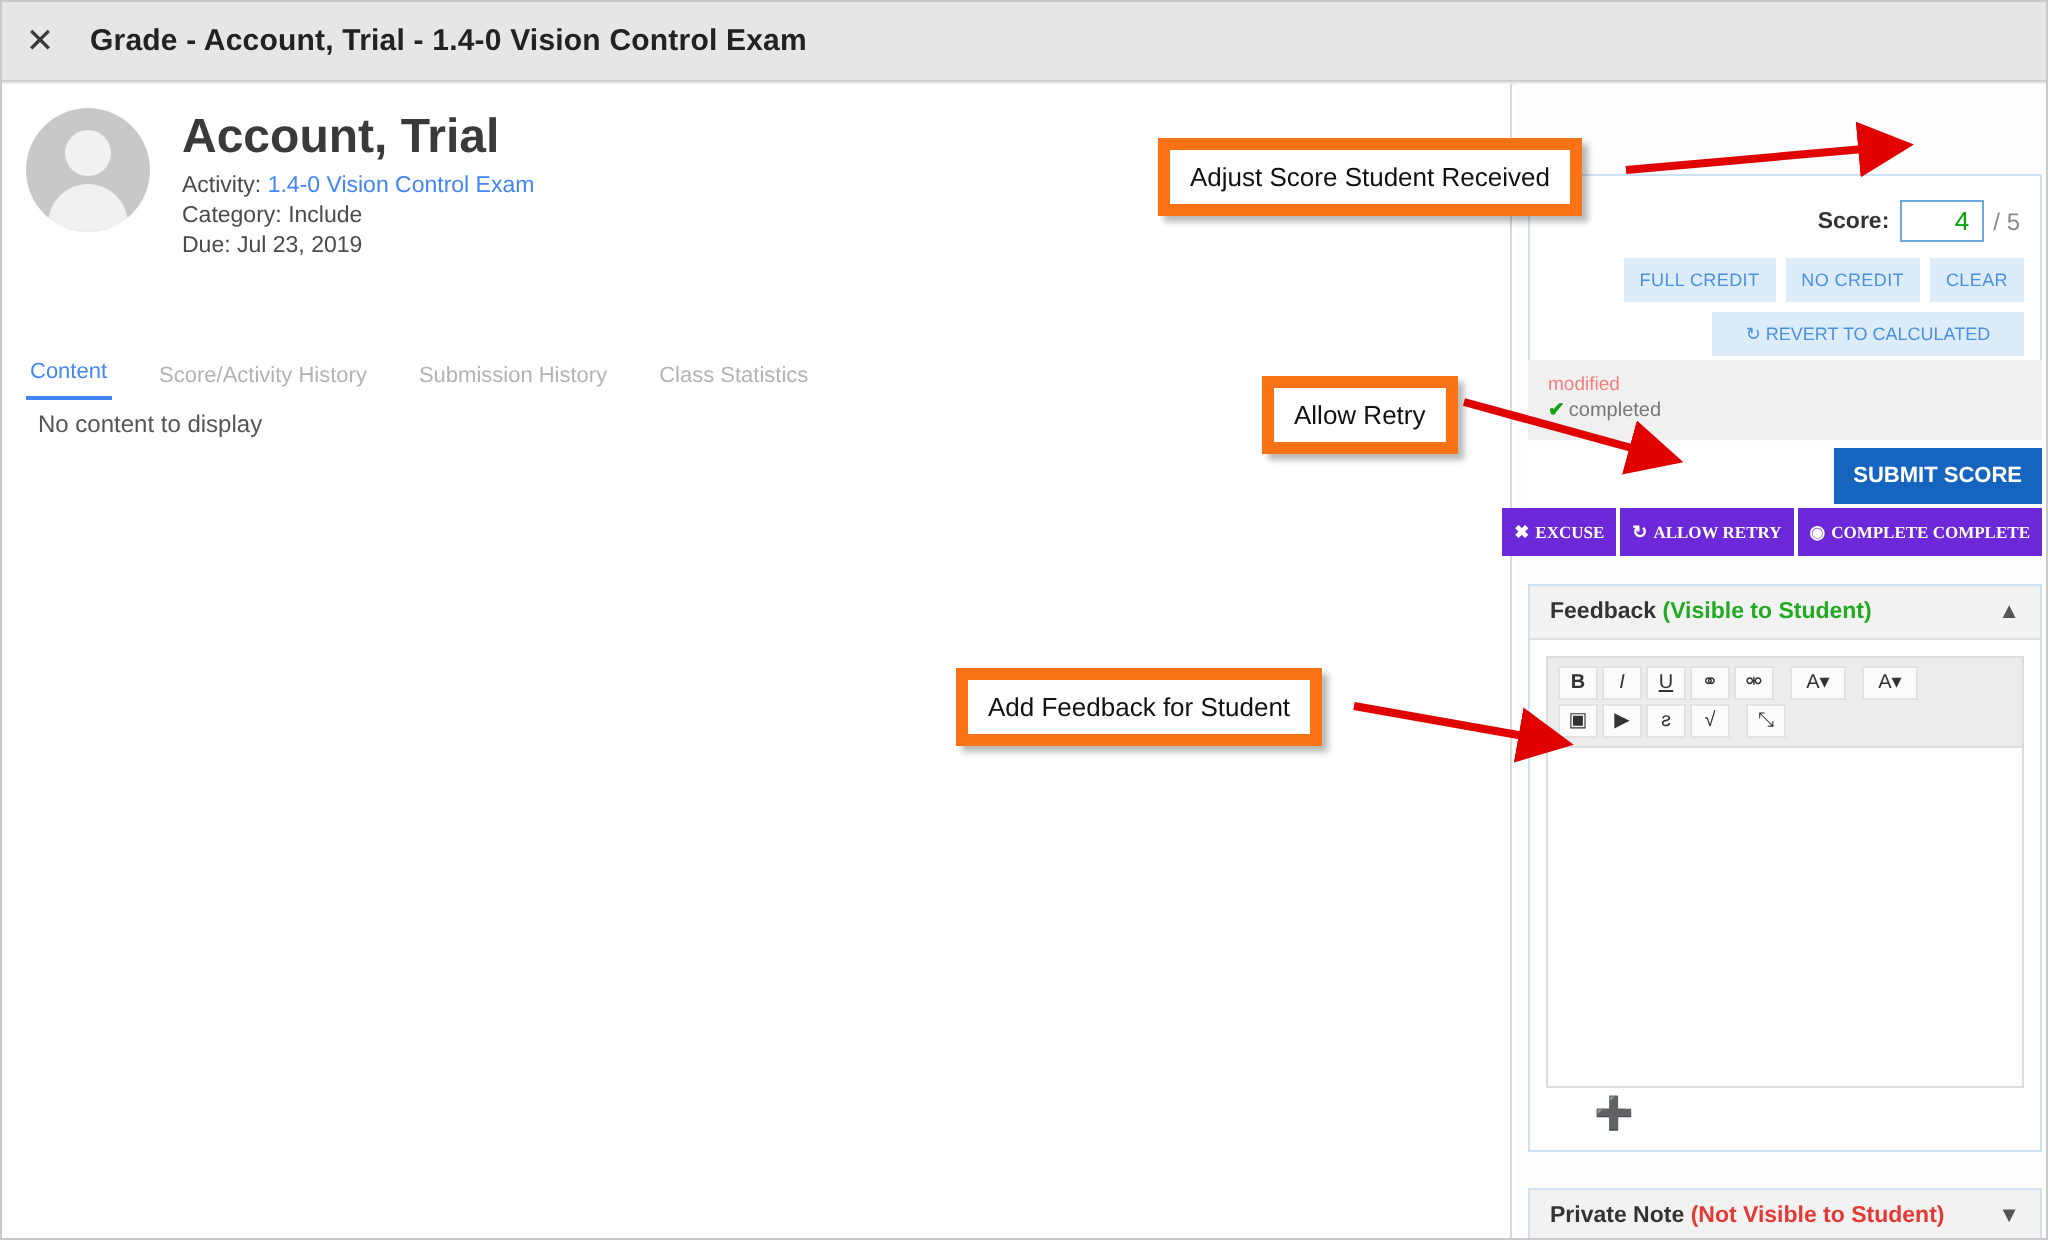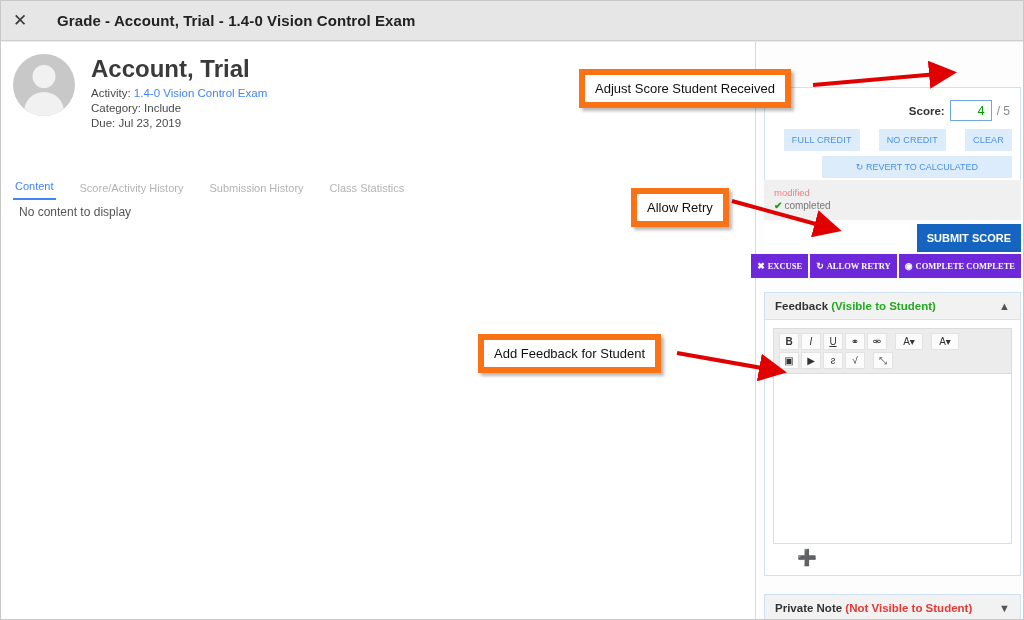--- a/index.html
+++ b/index.html
@@ -28,21 +28,21 @@
     box-shadow: 0 1px 2px rgba(0,0,0,0.12);
   }
   .close-x {
     width: 38px; height: 40px;
     display: flex; align-items: center; justify-content: center;
     color: #3a3a3a; font-size: 17px; line-height: 1;
     cursor: pointer;
   }
   .titlebar-title {
     font-size: 15px; font-weight: bold; color: #222;
-    margin-left: 18px; letter-spacing: 0.1px;
+    margin-left: 6px; letter-spacing: 0.1px;
   }
 
   
   .content-area {
     position: absolute; left: 0; top: 41px;
     width: 755px; height: 578px;
     background: #fff;
     border-right: 1px solid #d8d8d8;
   }
   .right-panel {
@@ -114,32 +114,32 @@
     width: 42px; height: 21px;
     border: 1px solid #6fa8dc;
     background: #fff;
     color: #00a000;
     font-size: 13px; font-family: "Liberation Sans", sans-serif;
     text-align: right; padding: 0 6px 0 2px;
     outline: none;
   }
   .score-max { font-size: 12px; color: #8a8a8a; }
 
-  .credit-row { display: flex; gap: 19px; justify-content: flex-end; padding-bottom: 5px; }
+  .credit-row { display: flex; gap: 5px; justify-content: flex-end; padding-bottom: 5px; }
   .lightbtn {
     background: #ddecfb; color: #4a90e2;
     border: none; cursor: pointer;
     font-size: 9px; letter-spacing: 0.2px;
     padding: 6px 8px; text-align: center; white-space: nowrap;
     font-family: "Liberation Sans", sans-serif;
   }
   .revert-row { display: flex; justify-content: flex-end; padding-bottom: 8px; }
   .revert-btn {
     background: #ddecfb; color: #4a90e2; border: none; cursor: pointer;
-    font-size: 9px; padding: 6px 10px; width: 190px; text-align: center;
+    font-size: 9px; padding: 6px 10px; width: 156px; text-align: center;
     font-family: "Liberation Sans", sans-serif;
   }
 
   
   .status-box {
     position: absolute; left: 6px; top: 138px;
     width: 257px; height: 40px;
     background: #f0f0f0;
     padding: 6px 10px;
   }

